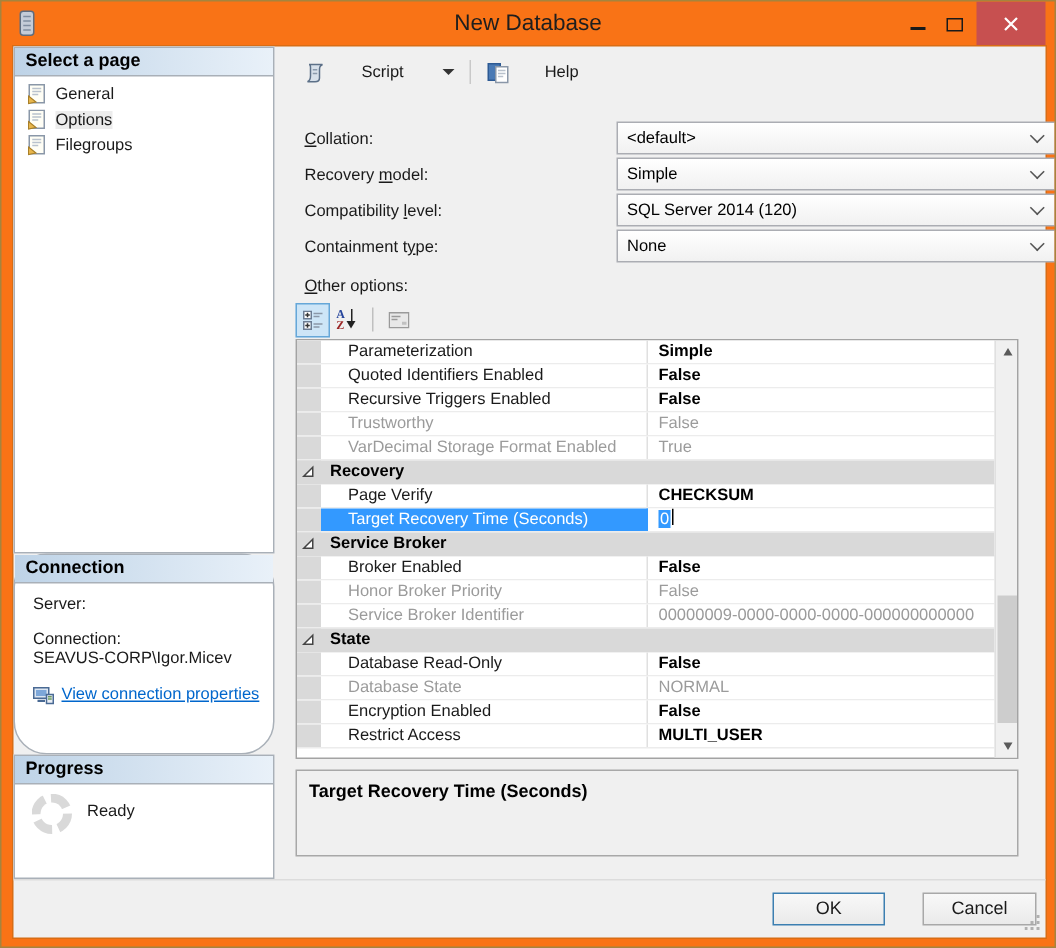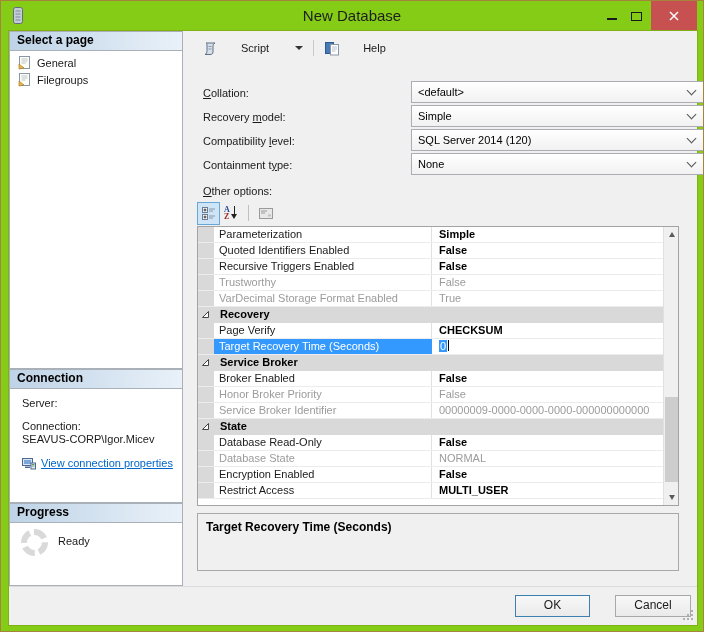--- a/index.html
+++ b/index.html
@@ -1,19 +1,19 @@
 <!DOCTYPE html>
 <html><head>
 <meta charset="utf-8">
 <style>
   * { box-sizing: border-box; margin: 0; padding: 0; }
   html,body { background:#fff; }
   body { font-family: "Liberation Sans", sans-serif; cursor: default; }
 
-  .window { position:relative; width:704px; height:632px; background:#84cc16;
+  .window { position:relative; width:704px; height:632px; background:#f97316;
             border:1px solid #a5843e; overflow:hidden; font-size:11px; color:#1a1a1a; }
 
   
   .titlebar { position:absolute; left:0; top:0; right:0; height:30px; }
   .app-icon { position:absolute; left:11px; top:5px; }
   .title { position:absolute; left:0; right:0; top:6px; text-align:center; font-size:15px; color:#1e1e1e; }
   .tb-min { position:absolute; right:80px; top:4px; width:22px; height:22px; display:flex; align-items:center; justify-content:center; }
   .min-glyph { width:10px; height:2px; background:#1a1a1a; margin-top:6px; }
   .tb-max { position:absolute; right:56px; top:4px; width:22px; height:22px; display:flex; align-items:center; justify-content:center; }
   .max-glyph { width:11px; height:9px; border:1.5px solid #1a1a1a; background:transparent; }
@@ -22,21 +22,21 @@
 
   
   .content { position:absolute; left:8px; top:30px; width:688px; height:594px; background:#f0f0f0;
              box-shadow: 0 0 0 1px rgba(120,90,20,0.25); }
   .hsep { position:absolute; left:0; top:555px; width:688px; height:1px; background:#dcdcdc; }
 
   
   .panel-left { position:absolute; left:0; top:0; width:174px; height:594px; }
   .section { position:absolute; left:0; width:174px; background:#fff; border:1px solid #a9b0b8; }
   .sec1 { top:0; height:338px; }
-  .sec2 { top:338px; height:134px; }
+  .sec2 { top:338px; height:134px;border-radius:22px; }
   .sec3 { top:472px; height:83px; }
   .sec-header { height:19px; background:linear-gradient(90deg,#bed3e7,#e9f1f9);
                 border-bottom:1px solid #a9b0b8; font-weight:bold; font-size:12px;
                 line-height:17px; padding-left:7px; color:#000; }
   .page-items { padding-top:3px; }
   .page-item { display:flex; align-items:center; height:17px; padding-left:7px; gap:5px; }
   .page-item.selected .pi-label { background:#ececec; }
 
   .conn-body { padding:8px 6px 0 12px; line-height:13px; }
   .conn-gap { height:10px; }
@@ -85,21 +85,21 @@
   .dnarrow::before { content:''; position:absolute; left:3px; top:0; width:1px; height:9px; background:#222; }
   .dnarrow::after { content:''; position:absolute; left:0; top:8px; border-left:3.5px solid transparent;
                     border-right:3.5px solid transparent; border-top:5px solid #222; }
 
   
   .pgrid { position:absolute; left:10px; top:195px; width:482px; height:280px;
            border:1px solid #a3a3a3; background:#fff; }
   .pg-rows { position:absolute; left:0; top:0; width:465px; }
   .grow { display:flex; height:16px; line-height:15px; border-bottom:1px solid #ececec; background:#fff; }
   .gm { width:16px; background:#d9d9d9; flex:none; position:relative; }
-  .gn { width:218px; flex:none; padding-left:5px; color:#1a1a1a; border-right:1px solid #e0e0e0;
+  .gn { width:218px; flex:none; padding-left:18px; color:#1a1a1a; border-right:1px solid #e0e0e0;
         overflow:hidden; white-space:nowrap; }
   .gv { flex:1; padding-left:7px; overflow:hidden; white-space:nowrap; font-weight:bold; color:#000; }
   .grow.ro .gn { color:#9b9b9b; }
   .grow.ro .gv { font-weight:normal; color:#9b9b9b; }
   .grow.cat { background:#d9d9d9; border-bottom:1px solid #d9d9d9; font-weight:bold; }
   .gcn { padding-left:6px; color:#000; }
   .exp { position:absolute; left:3px; top:3px; }
   .gn.sel { background:#3399ff; color:#fff; border-right-color:#3399ff; }
   .gv.edit { font-weight:normal; }
   .seltext { background:#3399ff; color:#fff; padding:0 1px; }
@@ -159,20 +159,28 @@
         <div class="sec-header">Select a page</div>
         <div class="page-items">
           <div class="page-item">
             <svg width="15" height="14" viewBox="0 0 15 14">
               <rect x="2.5" y="0.5" width="10" height="12" fill="#fffef5" stroke="#8a97a8"></rect>
               <path d="M4.5 3 h6 M4.5 5 h6 M4.5 7 h4" stroke="#b9c2cd" stroke-width="1" fill="none"></path>
               <path d="M2 8 l5 4 -5 1 z" fill="#e8b64c" stroke="#a87f28" stroke-width="0.7"></path>
             </svg>
             <span class="pi-label">General</span>
           </div>
+          <div class="page-item selected">
+            <svg width="15" height="14" viewBox="0 0 15 14">
+              <rect x="2.5" y="0.5" width="10" height="12" fill="#fffef5" stroke="#8a97a8"></rect>
+              <path d="M4.5 3 h6 M4.5 5 h6 M4.5 7 h4" stroke="#b9c2cd" stroke-width="1" fill="none"></path>
+              <path d="M2 8 l5 4 -5 1 z" fill="#e8b64c" stroke="#a87f28" stroke-width="0.7"></path>
+            </svg>
+            <span class="pi-label">Options</span>
+          </div>
           <div class="page-item">
             <svg width="15" height="14" viewBox="0 0 15 14">
               <rect x="2.5" y="0.5" width="10" height="12" fill="#fffef5" stroke="#8a97a8"></rect>
               <path d="M4.5 3 h6 M4.5 5 h6 M4.5 7 h4" stroke="#b9c2cd" stroke-width="1" fill="none"></path>
               <path d="M2 8 l5 4 -5 1 z" fill="#e8b64c" stroke="#a87f28" stroke-width="0.7"></path>
             </svg>
             <span class="pi-label">Filegroups</span>
           </div>
         </div>
       </div>

